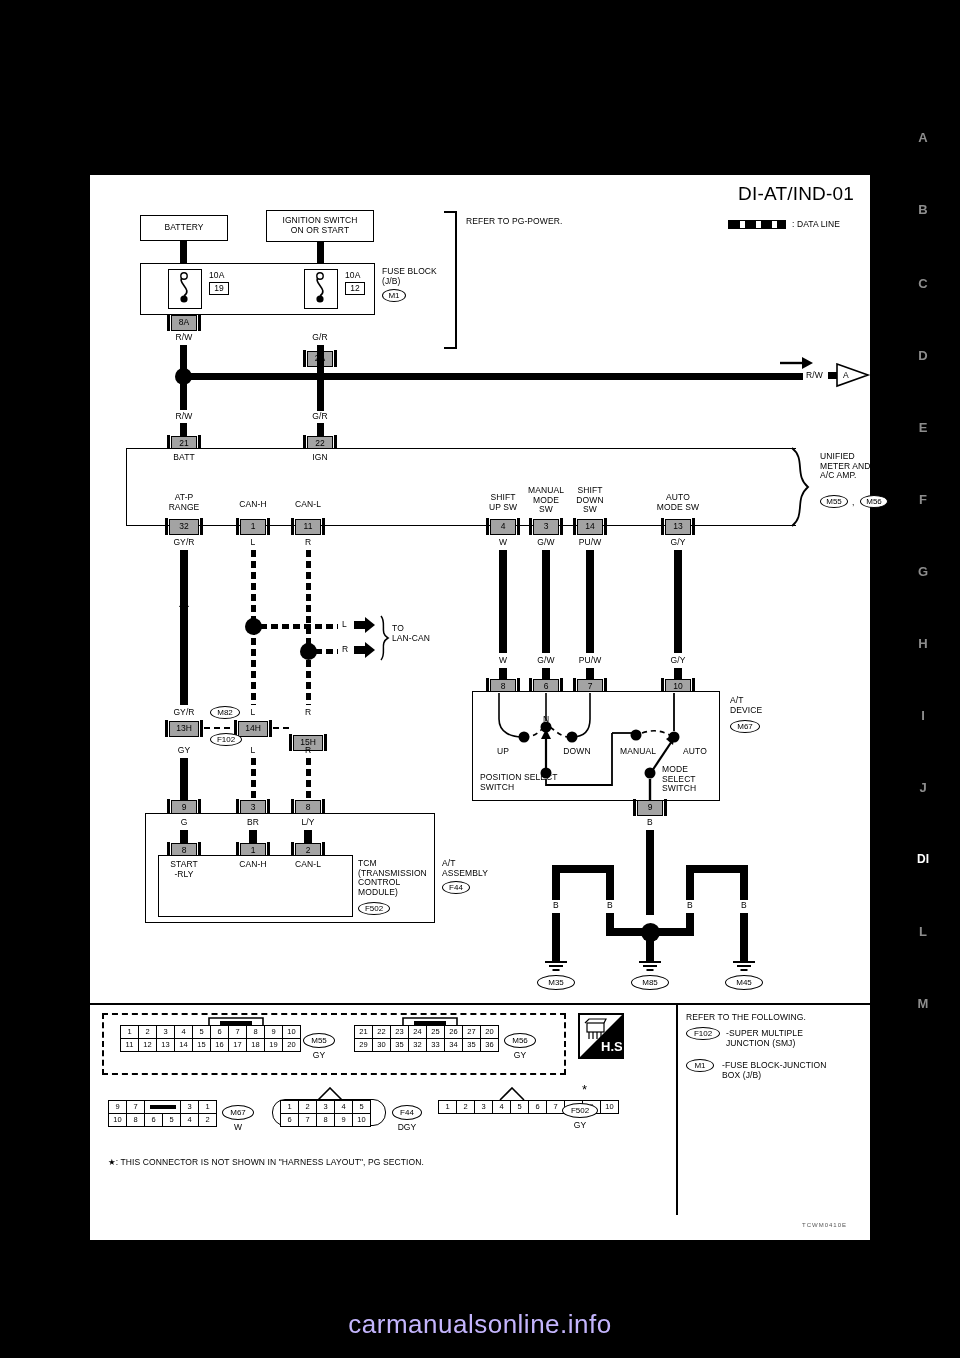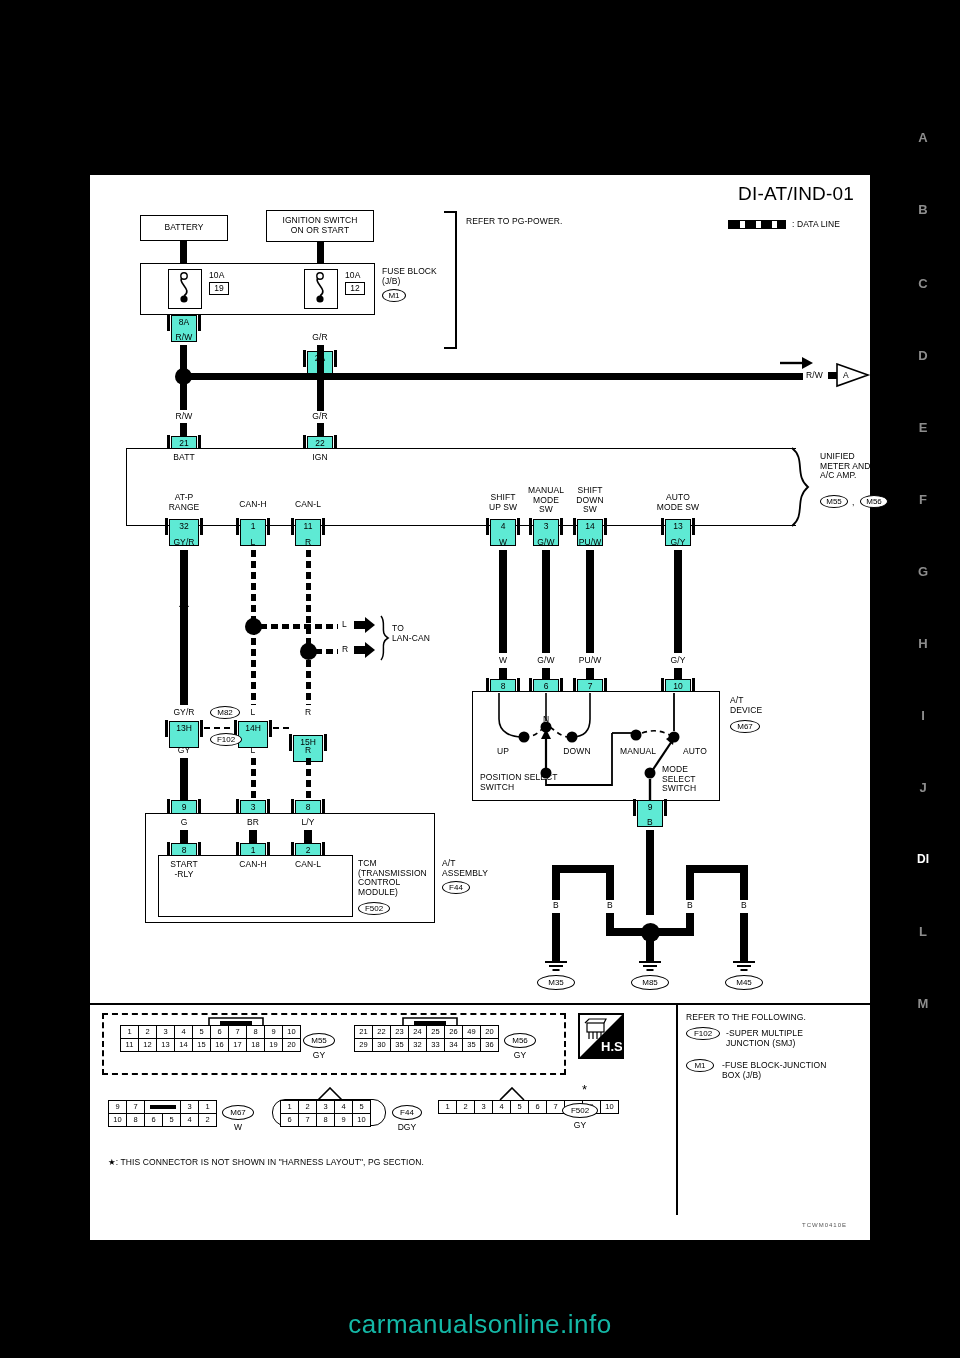--- a/index.html
+++ b/index.html
@@ -14,21 +14,21 @@
   .t.c{text-align:center;transform:translateX(-50%);}
   .big{font-size:19px;letter-spacing:.2px;}
 
   
   .box{position:absolute;border:1.5px solid #000;background:#fff;box-sizing:border-box;}
   .hw{position:absolute;background:#000;}      
   .tl{position:absolute;background:#000;}      
   .dot{position:absolute;background:#000;border-radius:50%;}
 
   
-  .pin{position:absolute;width:26px;height:27px;border:1.4px solid #000;background:#5eead4;
+  .pin{position:absolute;width:26px;height:16px;border:1.4px solid #000;background:#a3a3a3;
        box-sizing:border-box;font-size:8.5px;line-height:12px;text-align:center;}
   .pin::before,.pin::after{content:"";position:absolute;top:-2px;width:3px;height:17px;
        background:#000;}
   .pin::before{left:-5px;} .pin::after{right:-5px;}
   .pin.w30{width:30px;}
 
   
   .nbox{position:absolute;border:1.3px solid #000;background:#fff;box-sizing:border-box;
         font-size:8.5px;text-align:center;line-height:11px;height:13px;width:20px;}
 
@@ -59,21 +59,21 @@
            padding:0;line-height:12px;}
 
   .dashbox{position:absolute;border:2px dashed #000;box-sizing:border-box;}
 
   
   #rail{position:absolute;right:14px;top:130px;width:46px;height:950px;}
   #rail .ix{position:absolute;right:0;width:46px;text-align:center;color:#8d8d8d;
             font-size:13px;font-weight:bold;}
   #rail .ix.on{color:#fff;font-size:12px;}
 
-  #watermark{position:absolute;left:0;right:0;bottom:18px;text-align:center;color:#14b8a6;
+  #watermark{position:absolute;left:0;right:0;bottom:18px;text-align:center;color:#c4b5fd;
              font-size:26px;letter-spacing:.5px;}
   #stamp{position:absolute;left:712px;top:1047px;font-size:6px;color:#555;letter-spacing:1px;}
 </style>
 </head>
 <body>
 
 <div id="page">
   <div id="diagram">
 
     <div class="t big" style="left:648px;top:8px;">DI-AT/IND-01</div>
@@ -445,21 +445,21 @@
     </svg>
     <table class="grid" style="left:264px;top:850px;">
       <tbody>
           <tr>
         <td>21</td>
         <td>22</td>
         <td>23</td>
         <td>24</td>
         <td>25</td>
         <td>26</td>
-        <td>49</td>
+        <td>27</td>
         <td>20</td>
       </tr>
       <tr>
         <td>29</td>
         <td>30</td>
         <td>35</td>
         <td>32</td>
         <td>33</td>
         <td>34</td>
         <td>35</td>

